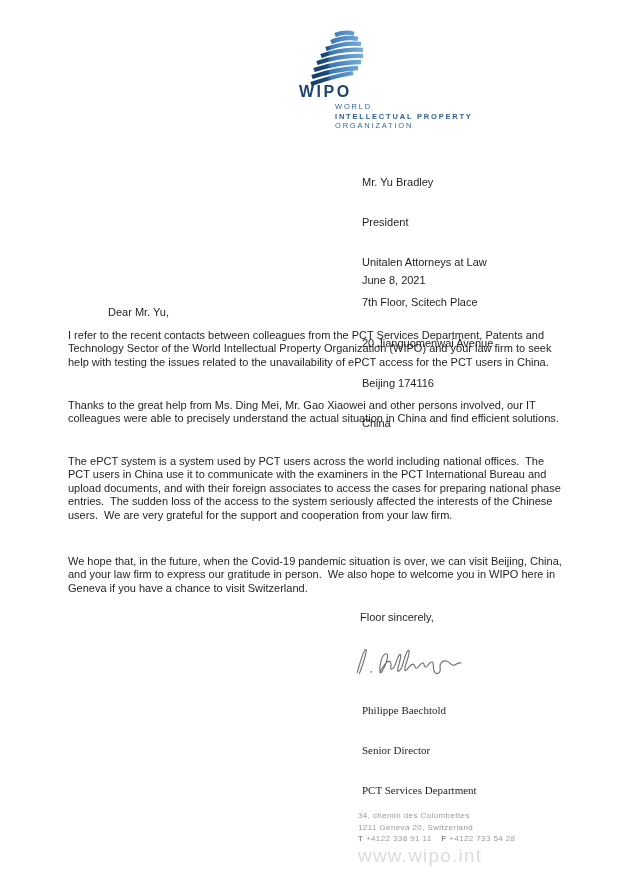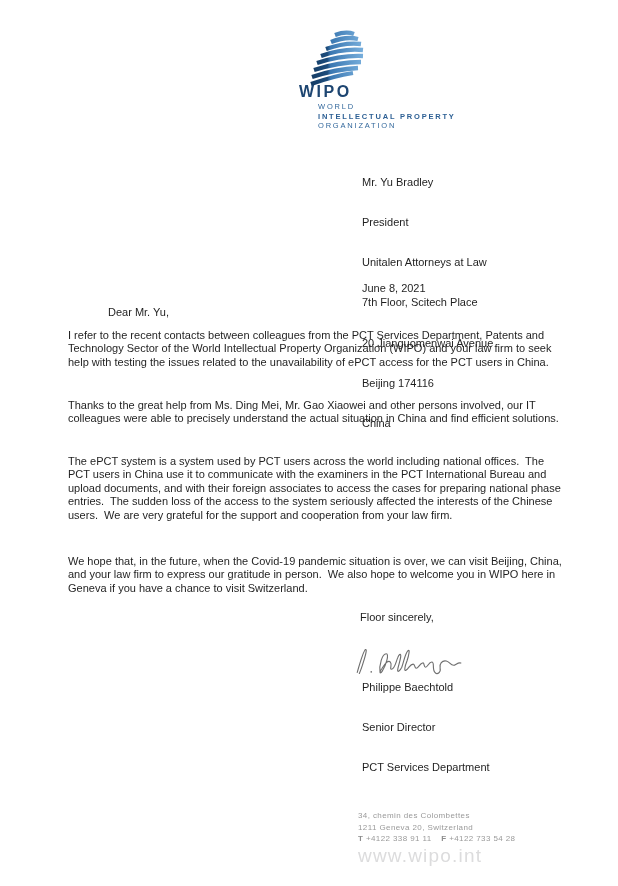--- a/index.html
+++ b/index.html
@@ -12,42 +12,42 @@
     overflow:hidden;
   }
 
   
   .logo { position:absolute; left:299px; top:26px; }
   .globe { display:block; width:62px; height:60px; margin-left:5px; }
   .wipo-acronym {
     font-size:16px; font-weight:bold; color:#1d4571;
     letter-spacing:2.5px; line-height:16px; margin-top:-2px;
   }
-  .logo-sub { margin-left:19px; margin-top:2px; font-size:7.5px; line-height:9.5px;
+  .logo-sub { margin-left:36px; margin-top:2px; font-size:7.5px; line-height:9.5px;
     color:#33689c; letter-spacing:1.8px; white-space:nowrap; }
   .logo-sub .bold-line { font-weight:bold; color:#2c5f94; }
 
   
   .txt { font-size:11px; line-height:13.4px; white-space:pre-wrap; }
 
   .recipient { position:absolute; left:362px; top:149px; }
-  .date      { position:absolute; left:362px; top:282px; }
+  .date      { position:absolute; left:362px; top:274px; }
   .salutation{ position:absolute; left:68px;  top:306px;padding-left:40px; }
 
   .para { position:absolute; left:68px; width:500px; margin:0; }
   .p1 { top:329px; }
   .p2 { top:399px; }
   .p3 { top:455px; }
   .p4 { top:555px; }
 
   .closing { position:absolute; left:360px; top:611px; }
 
   .signature { position:absolute; left:350px; top:640px; width:116px; height:42px; }
 
-  .signer { position:absolute; left:362px; top:654px; }
+  .signer { position:absolute; left:362px; top:677px;font-family:Liberation Serif, serif; }
 
   
   .footer { position:absolute; left:358px; top:810px; }
   .footer .small {
     font-size:8px; line-height:11.5px; color:#9a9a9a; letter-spacing:0.4px;
     white-space:nowrap;
   }
   .footer .small b { font-weight:bold; color:#8d8d8d; }
   .footer .phones span.gap { display:inline-block; width:7px; }
   .website {

